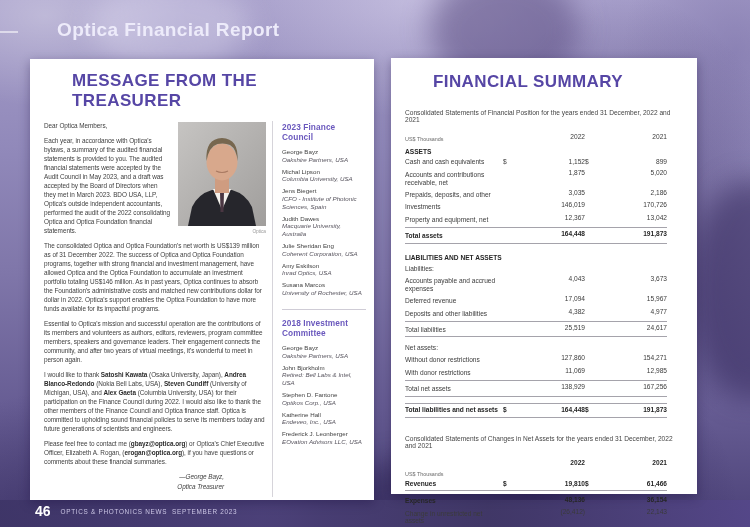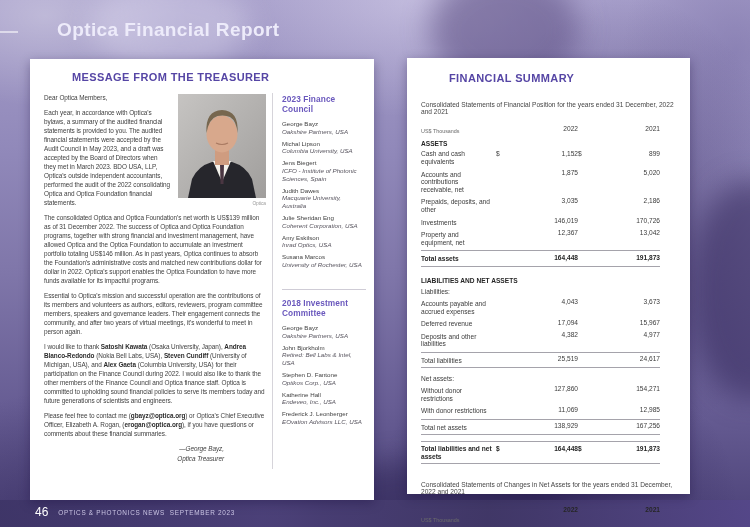--- a/index.html
+++ b/index.html
@@ -27,39 +27,39 @@
     background:linear-gradient(90deg,#3d3466,#4b4078 35%,#423968 65%,#55478a 100%); opacity:.85; }
 
   .mag-header { position:absolute; left:57px; top:19px; z-index:3;
     color:#edebfa; font-size:19px; font-weight:700; letter-spacing:.4px; }
   .header-dash { position:absolute; left:0; top:31px; width:18px; height:2px;
     background:rgba(255,255,255,.55); z-index:3; }
 
   .page { position:absolute; background:#fff; z-index:2;
     box-shadow:0 3px 10px rgba(22,12,58,.35); }
   .page-left  { left:30px;  top:59px; width:344px; height:441px; }
-  .page-right { left:407px; top:58px; width:283px; height:436px; }
-
-  .page-title { margin:12px 14px 0; font-size:11px; font-weight:bold;
+  .page-right { left:391px; top:58px; width:306px; height:436px; }
+
+  .page-title { margin:12px 14px 0; font-size:17px; font-weight:bold;
     color:#5646a5; letter-spacing:.4px;padding-left:28px; }
 
   
   .left-cols { display:flex; margin:10px 0 0 14px; }
   .letter { width:222px; margin-right:6px; font-size:6.4px; line-height:9px;
     letter-spacing:-.05px; color:#3e3e3e; }
   .letter p { margin:0 0 6px; }
   .letter b { color:#2c2c2c; }
   .photo-block { float:right; width:88px; margin:1px 0 4px 7px; }
   .photo-block svg { display:block; width:88px; height:104px; }
   .photo-credit { font-size:4.8px; color:#9a9a9a; text-align:right; margin-top:1px; }
   .sig { text-align:right; font-style:italic; padding-right:42px; margin-top:9px; line-height:9.5px; }
 
   .sidebar { flex:1; border-left:1px solid #d6d4da; padding:2px 8px 0 9px;
     font-size:6.2px; line-height:7.6px; color:#3e3e3e; }
-  .sb-section { border-bottom:1px solid #cfccd6; padding-bottom:16px; margin-bottom:9px; }
+  .sb-section { border-bottom:1px solid #cfccd6; padding-bottom:8px; margin-bottom:9px; }
   .sb-section:last-child { border-bottom:none; }
   .sb-heading { color:#6a58bd; font-weight:bold; font-size:8.3px; line-height:9.5px;
     margin-bottom:6px; letter-spacing:.1px; }
   .member { margin-bottom:4.5px; }
   .m-aff { font-style:italic; color:#56535d; }
 
   
   .rp-inner { padding:14px 14px 0; }
   .tbl-caption { font-size:6.6px; color:#454545; margin:17px 0 9px; }
   .fin-table { margin-right:16px; }
@@ -77,21 +77,21 @@
   .trow.head { margin-bottom:1px; }
   .trow.head .num { font-weight:normal; }
   .trow.head.bold-years .num { font-weight:bold; color:#262626; }
 
   
   .footer { position:absolute; bottom:8px; z-index:3; display:flex; align-items:center;
     gap:10px; font-size:6.4px; letter-spacing:.7px; color:#cbc5e4; }
   .footer span { white-space:pre; }
   .footer-left { left:35px; }
   .footer-right { right:36px; }
-  .pgnum { font-size:12px; color:#fff; font-weight:normal; letter-spacing:0; }
+  .pgnum { font-size:14px; color:#fff; font-weight:bold; letter-spacing:0; }
 </style>
 </head>
 <body>
 
 <div class="stage">
   <div class="blob blob1"></div>
   <div class="blob blob2"></div>
   <div class="blob blob3"></div>
   <div class="blob blob4"></div>
   <div class="bottom-band"></div>

